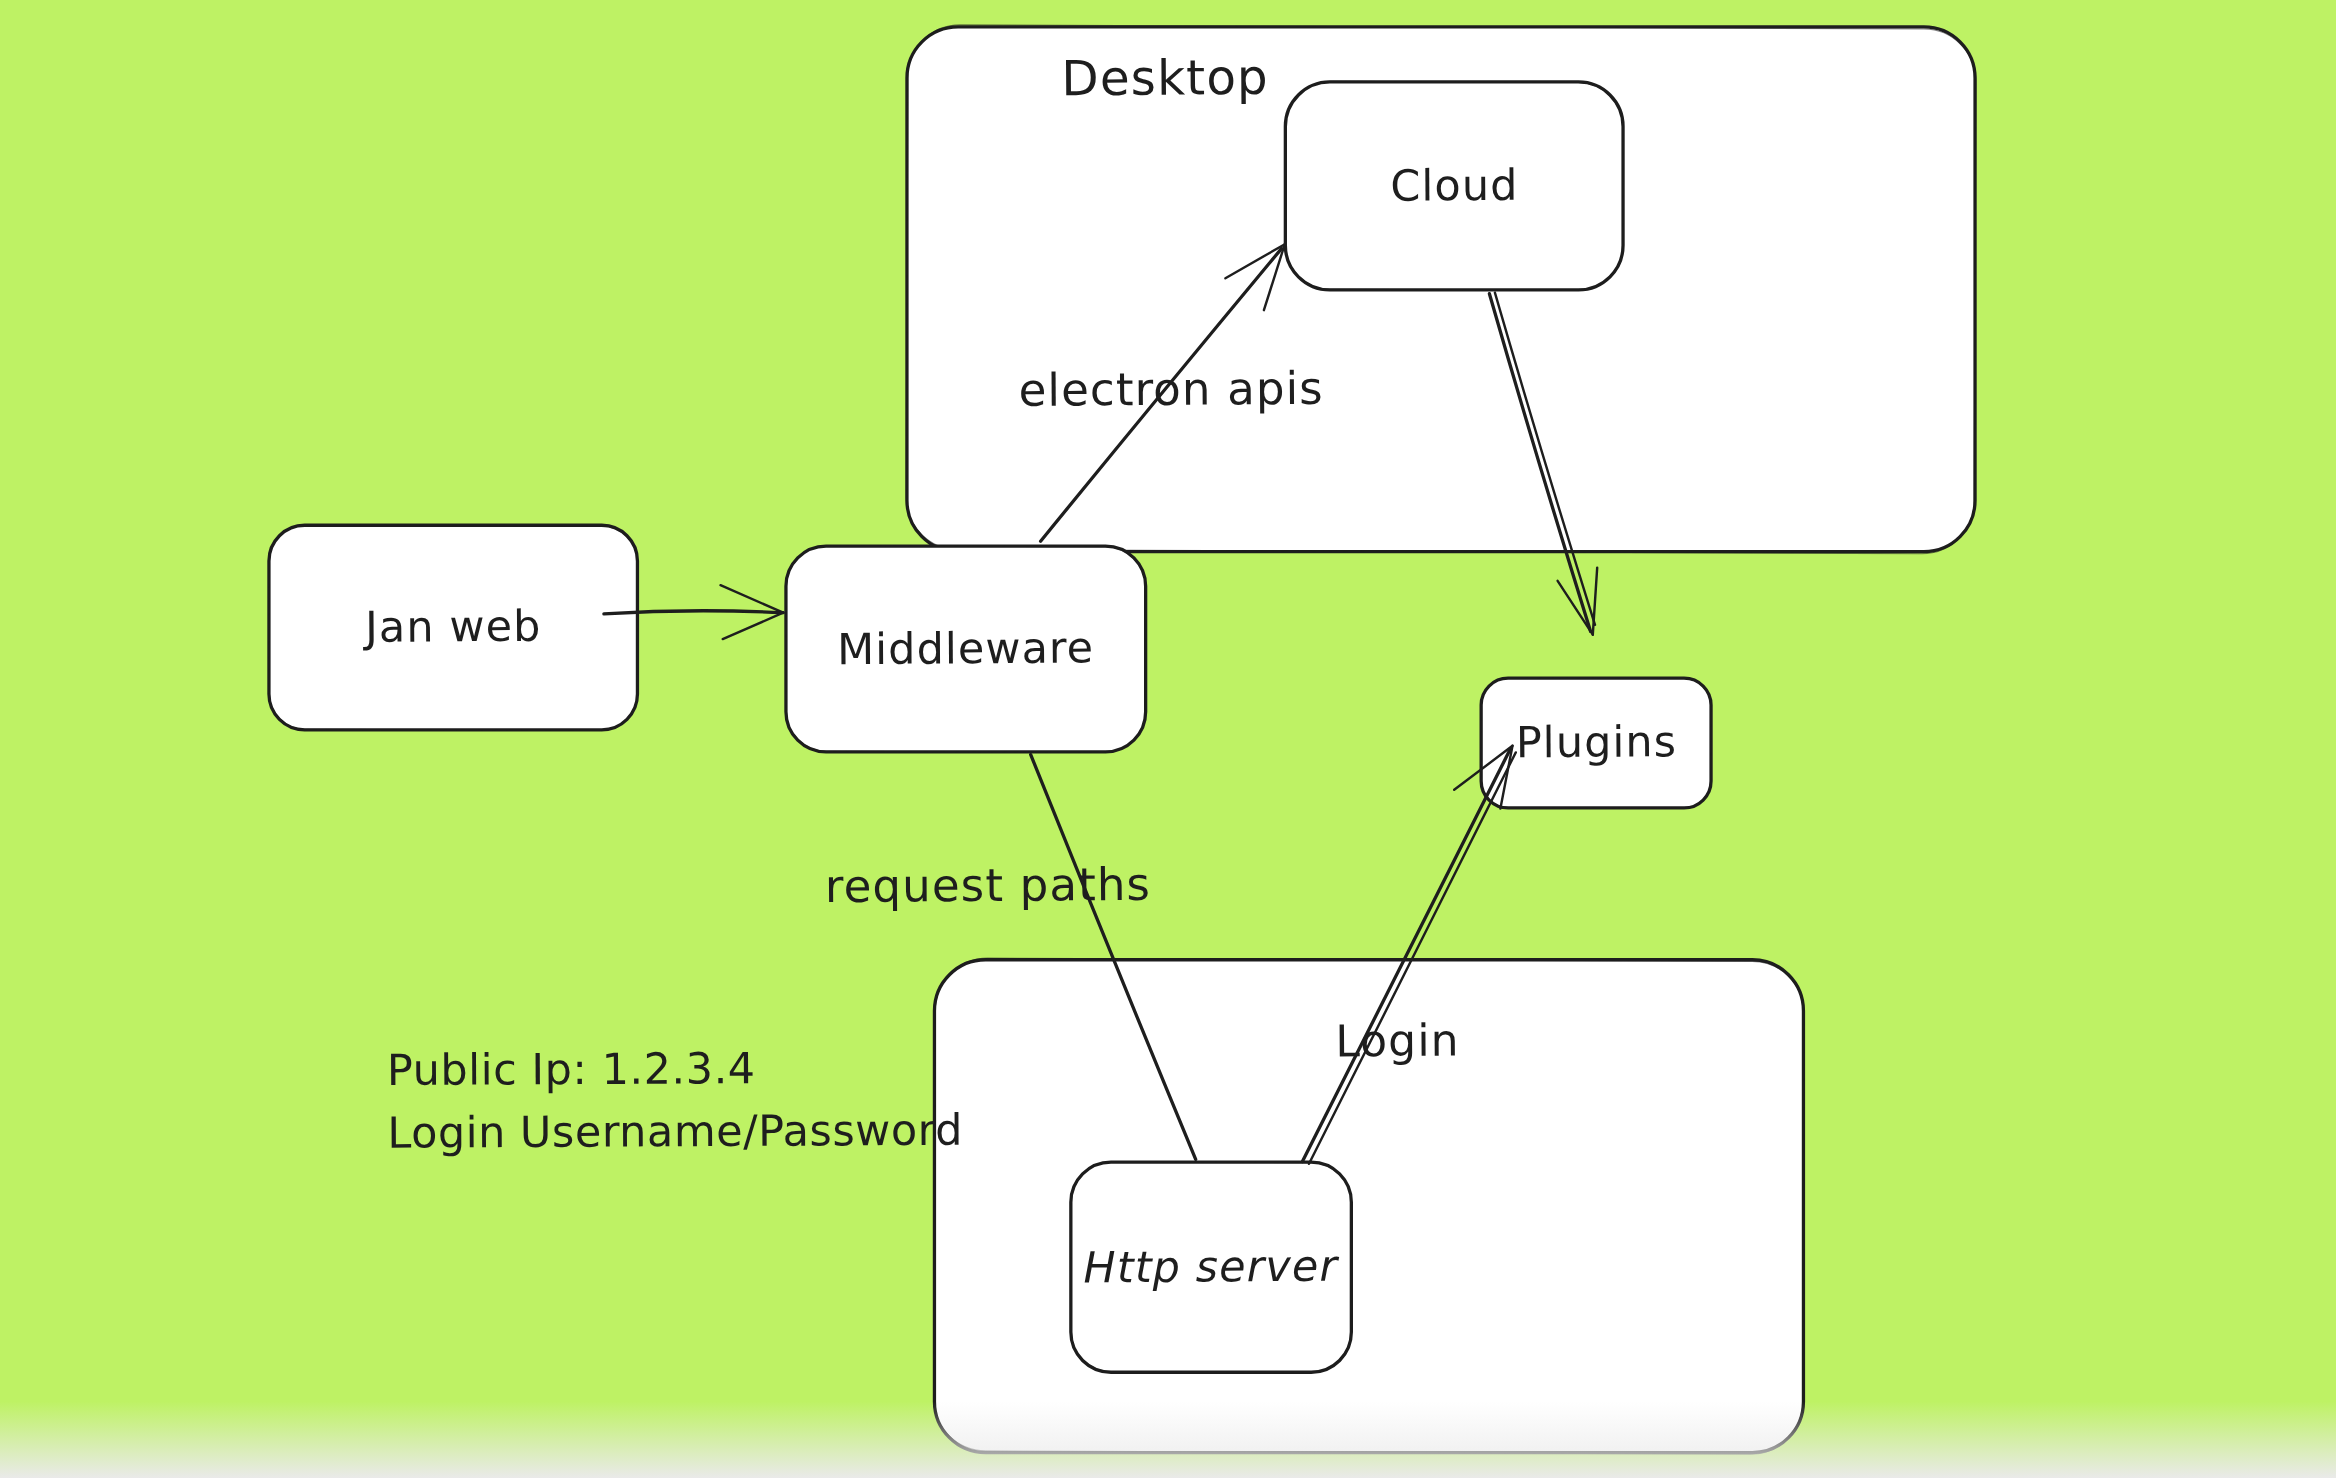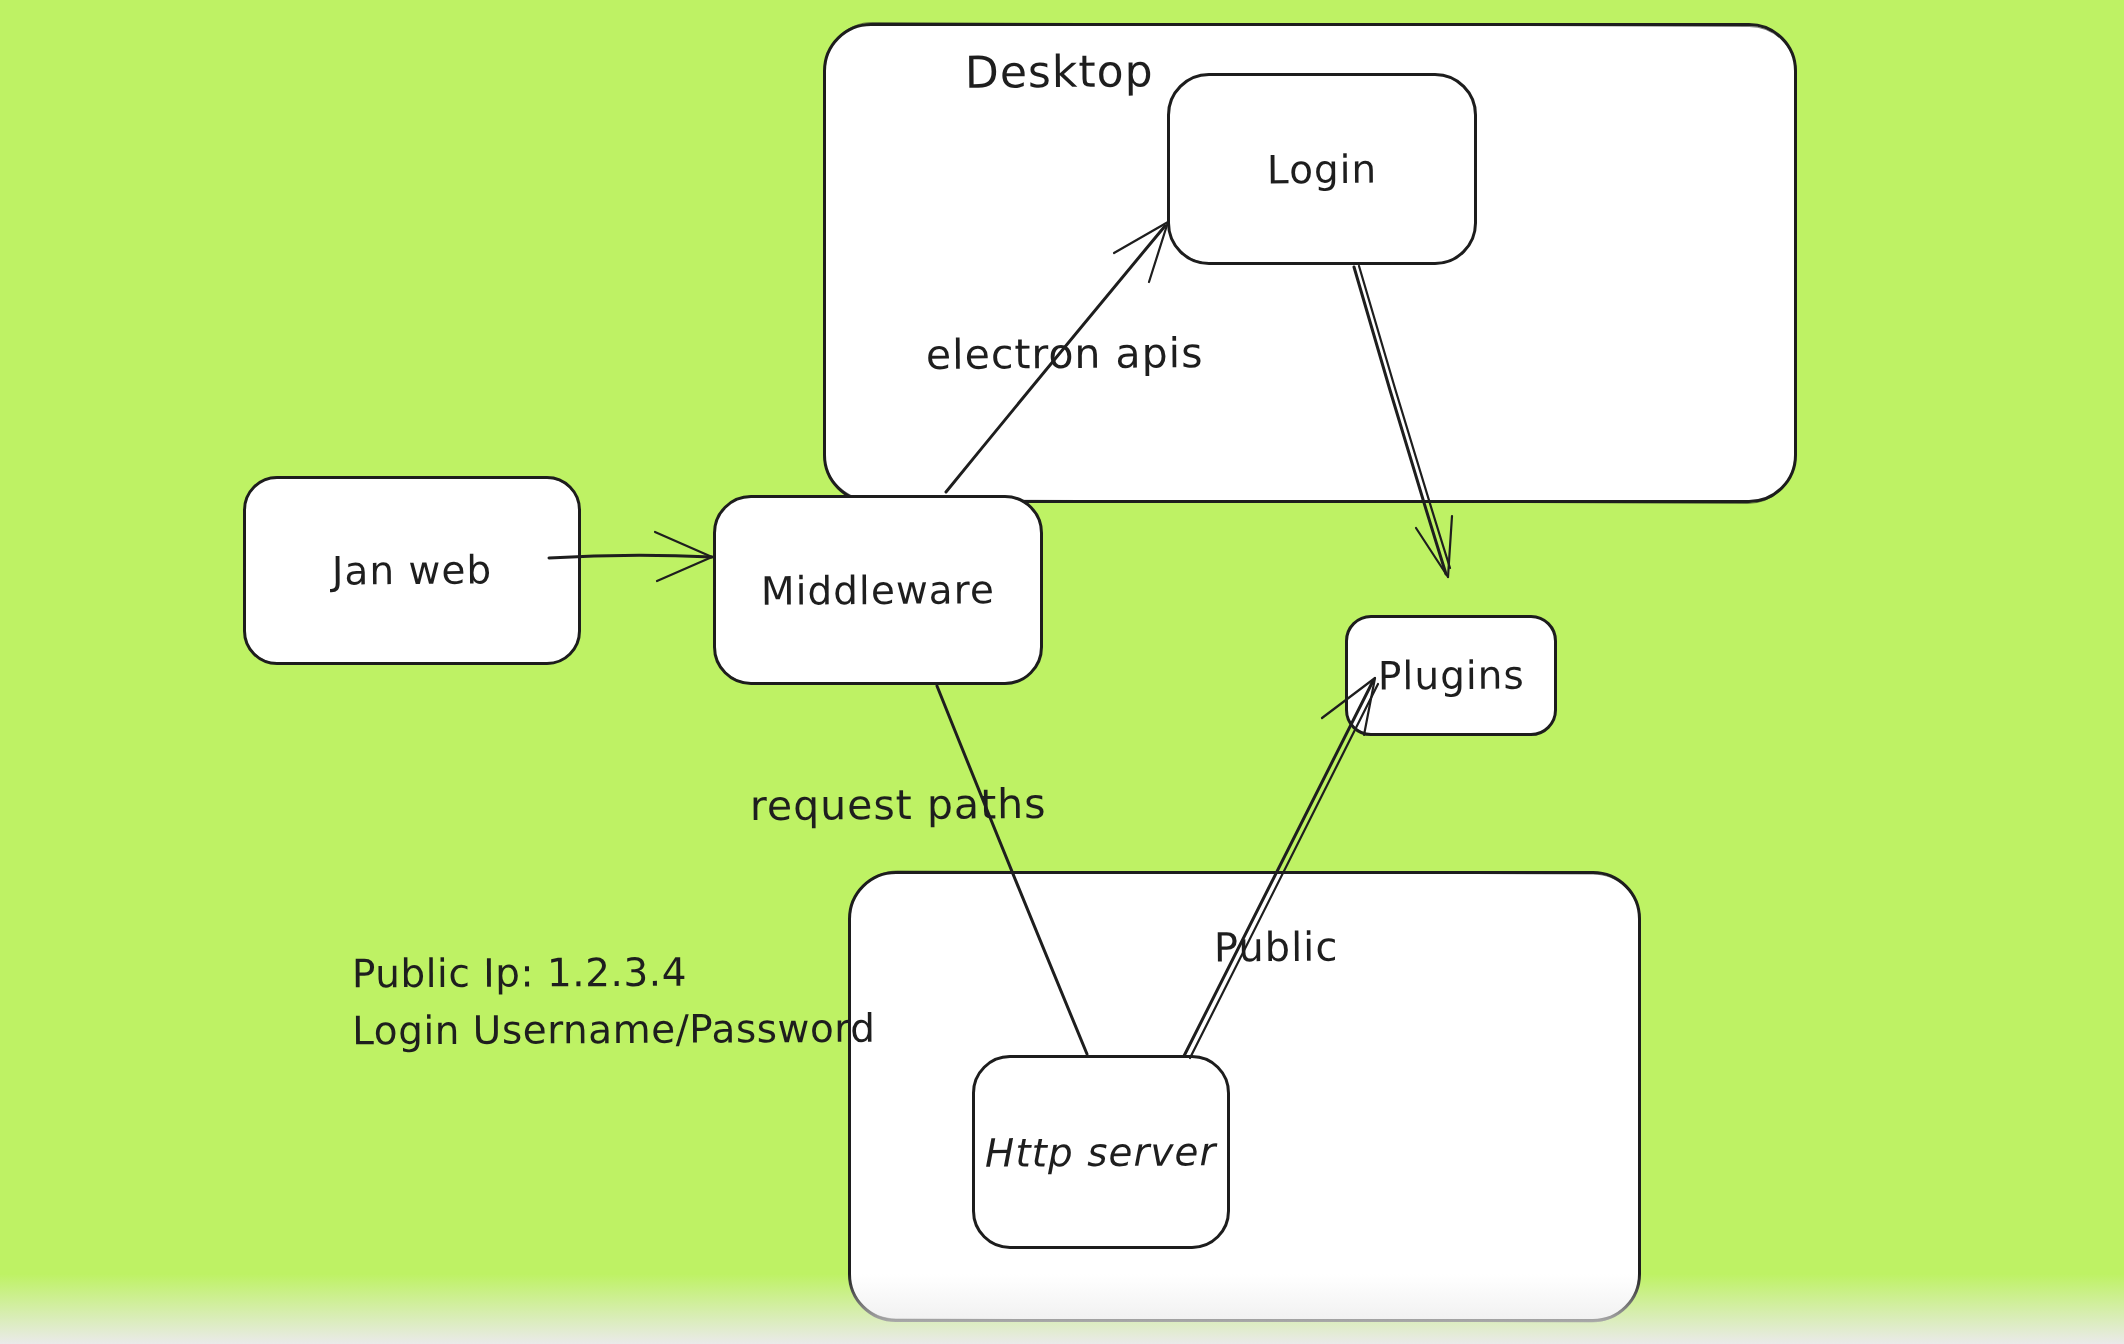--- a/index.html
+++ b/index.html
@@ -80,40 +80,40 @@
 </style>
 </head>
 <body>
 
 <div class="stage">
 
   <div class="box container-box" style="left:823px;top:23px;width:974px;height:480px;border-radius:48px;"></div>
   <div class="free-label container-title" style="left:965px;top:46px;">Desktop</div>
 
   <div class="box container-box" style="left:848px;top:871px;width:793px;height:451px;border-radius:48px;"></div>
-  <div class="free-label container-title" style="left:1214px;top:924px;font-size:40px;">Public</div>
+  <div class="free-label container-title" style="left:1214px;top:924px;font-size:40px;">Login</div>
 
   <div class="free-label" style="left:926px;top:330px;">electron apis</div>
   <div class="free-label" style="left:750px;top:781px;">request paths</div>
 
   <div class="note" style="left:352px;top:944px;">
     <div>Public Ip: 1.2.3.4</div>
     <div>Login Username/Password</div>
   </div>
 
   <div class="box node" style="left:243px;top:476px;width:338px;height:189px;border-radius:34px;">
     <span class="node-label">Jan web</span>
   </div>
 
   <div class="box node" style="left:713px;top:495px;width:330px;height:190px;border-radius:38px;">
     <span class="node-label">Middleware</span>
   </div>
 
   <div class="box node" style="left:1167px;top:73px;width:310px;height:192px;border-radius:42px;">
-    <span class="node-label">Login</span>
+    <span class="node-label">Cloud</span>
   </div>
 
   <div class="box node" style="left:1345px;top:567px;width:212px;height:121px;border-radius:26px;margin-top:48px;">
     <span class="node-label">Plugins</span>
   </div>
 
   <div class="box node" style="left:972px;top:1055px;width:258px;height:194px;border-radius:38px;font-style:italic;">
     <span class="node-label">Http server</span>
   </div>
 

